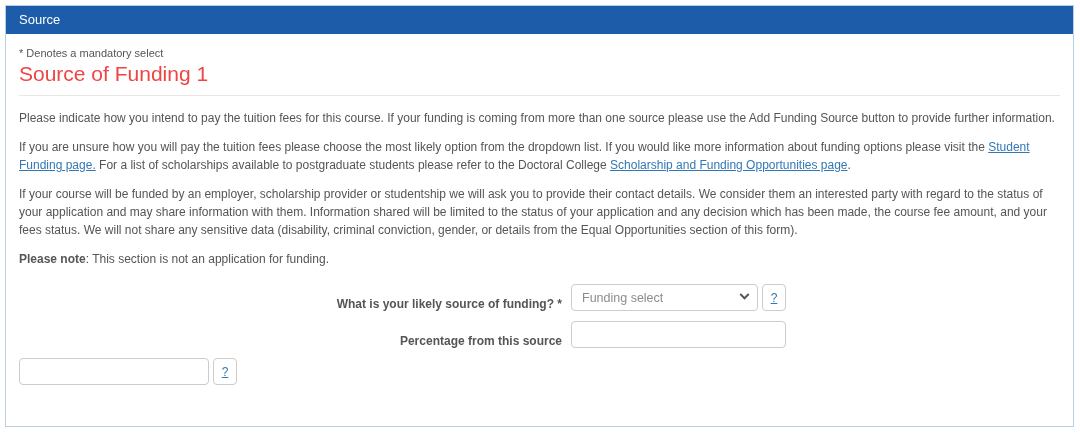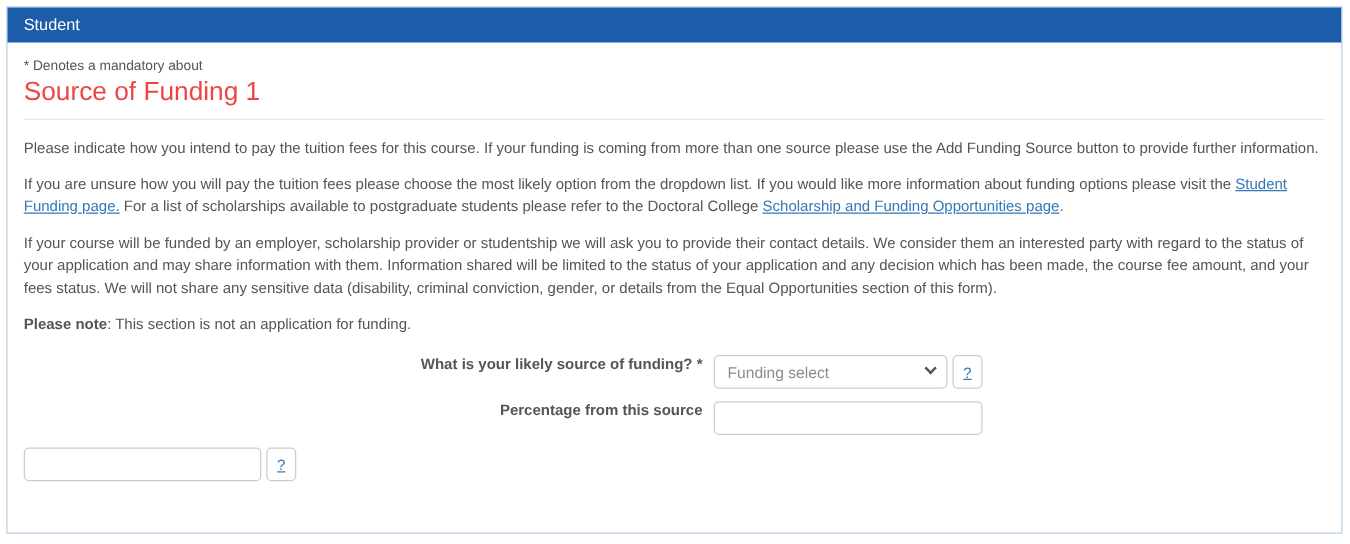--- a/index.html
+++ b/index.html
@@ -47,21 +47,21 @@
   }
   p.copy a {
     color: #3378b5;
     text-decoration: underline;
     cursor: pointer;
   }
   .bold { font-weight: bold; margin-top: 24px; }
   .form-area { margin-top: 16px; }
   .form-row {
     display: flex;
-    align-items: flex-start;
+    align-items: flex-end;
     margin-bottom: 10px;
   }
   .form-label {
     width: 552px;
     text-align: right;
     font-size: 12px;
     font-weight: bold;
     color: #555555;
     padding-right: 9px;
     flex: none;
@@ -118,25 +118,25 @@
     justify-content: center;
     cursor: pointer;
     flex: none;
   }
 </style>
 </head>
 <body>
 
 <div class="panel">
   <div class="panel-heading">
-    <span>Student</span>
+    <span>Source</span>
   </div>
   <div class="panel-body">
 
-    <div class="mandatory-note">* Denotes a mandatory about</div>
+    <div class="mandatory-note">* Denotes a mandatory select</div>
 
     <h2 class="section-heading">Source of Funding 1</h2>
     <hr class="divider">
 
     <p class="copy">Please indicate how you intend to pay the tuition fees for this course. If your funding is coming from more than one source please use the Add Funding Source button to provide further information.</p>
 
     <p class="copy"><span>If you are unsure how you will pay the tuition fees please choose the most likely option from the dropdown list. If you would like more information about funding options please visit the </span><a>Student Funding page.</a><span> For a list of scholarships available to postgraduate students please refer to the Doctoral College </span><a>Scholarship and Funding Opportunities page</a><span>.</span></p>
 
     <p class="copy">If your course will be funded by an employer, scholarship provider or studentship we will ask you to provide their contact details. We consider them an interested party with regard to the status of your application and may share information with them. Information shared will be limited to the status of your application and any decision which has been made, the course fee amount, and your fees status. We will not share any sensitive data (disability, criminal conviction, gender, or details from the Equal Opportunities section of this form).</p>
 

